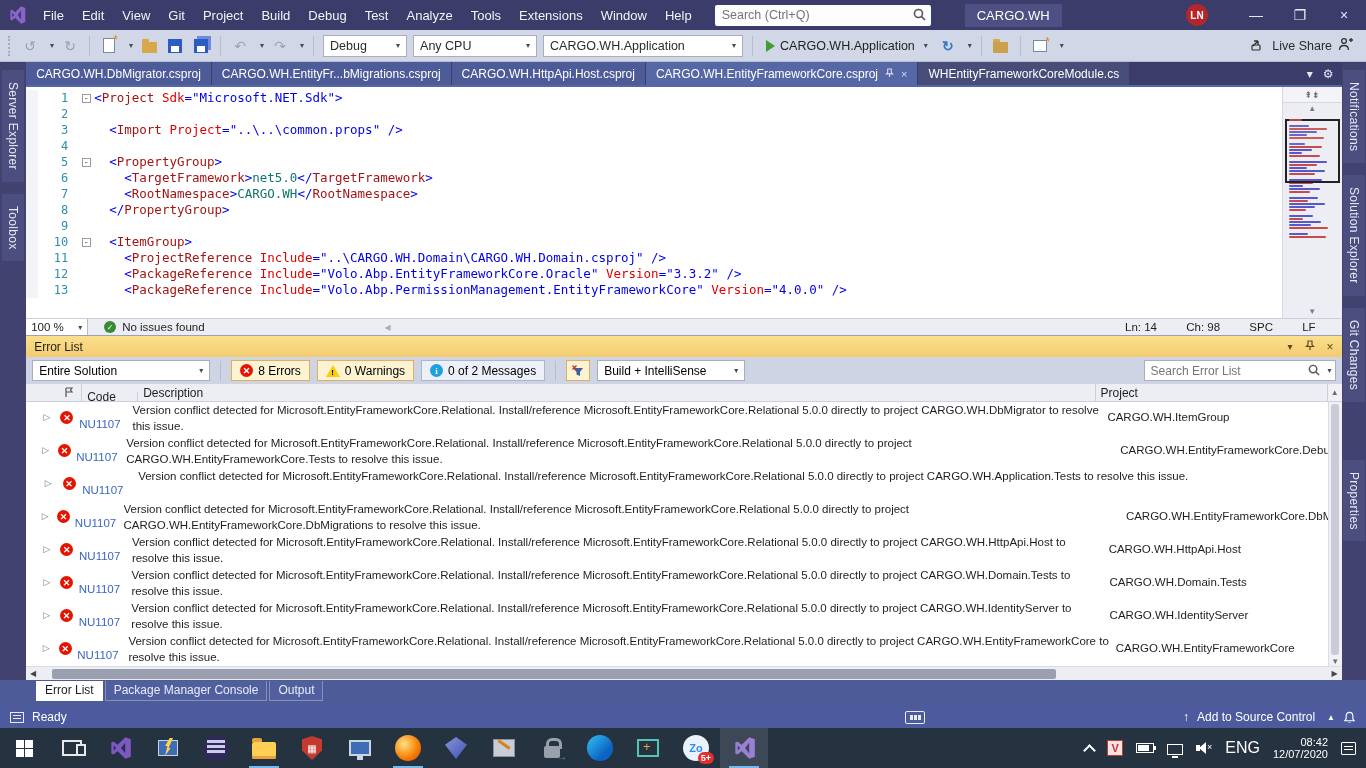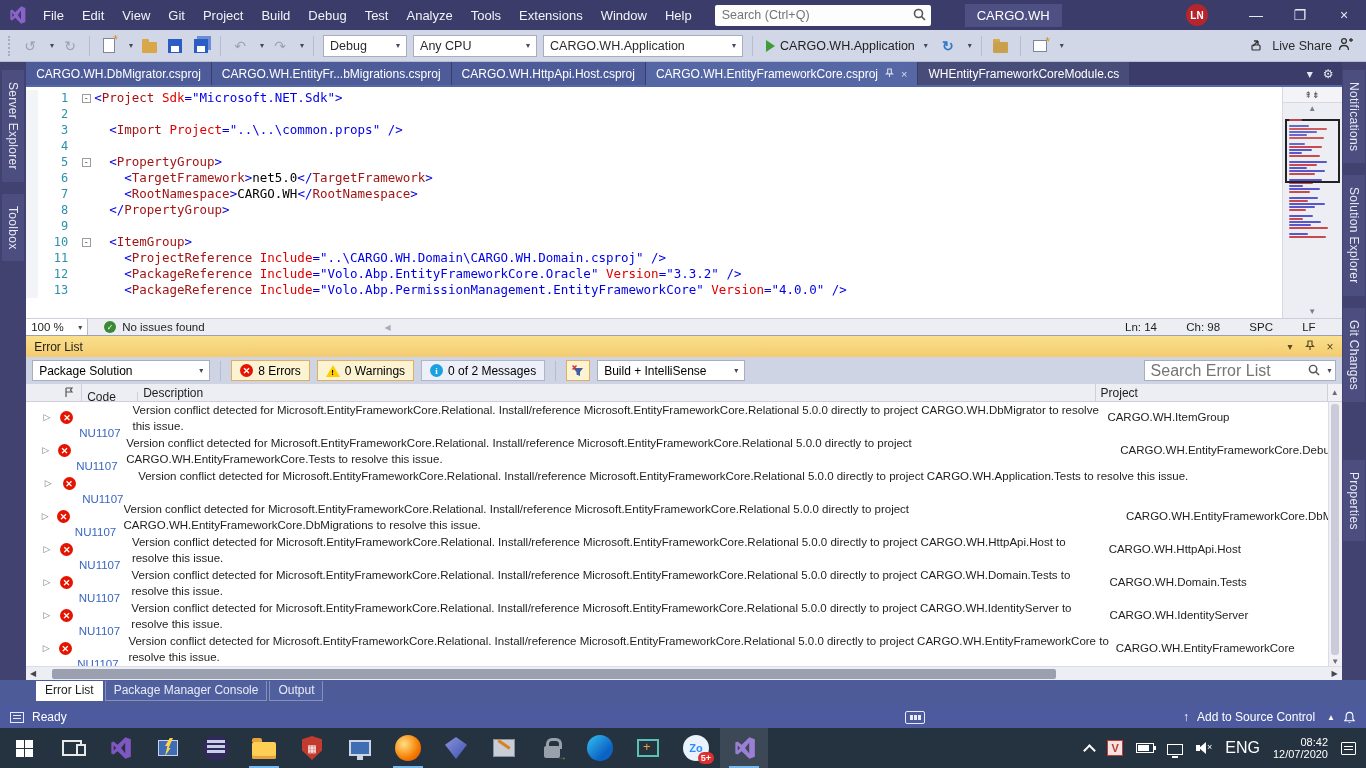--- a/index.html
+++ b/index.html
@@ -57,21 +57,21 @@
 
   
   .editor-wrap { flex:1 1 auto; display:flex; background:#FFF; min-height:0; }
   .editor { flex:1 1 auto; overflow:hidden; padding-top:3px; }
   .code-line { display:flex; height:16px; line-height:16px; font-family:"DejaVu Sans Mono",monospace; font-size:12.5px; }
   .code-line .lnm { width:12px; background:#F3F4F8; }
   .code-line .ln { width:40px; text-align:right; padding-right:10px; color:#2B91AF; font-size:12px; }
   .code-line .fold { width:16px; display:flex; align-items:center; justify-content:center; }
   .fold-box { width:9px; height:9px; border:1px solid #9B9B9B; color:#555; font-size:9px; line-height:7px; text-align:center; background:#FFF; }
   .code-line .code { white-space:pre; }
-  .c-b { color:#0000E8; } .c-m { color:#A31515; } .c-r { color:#E00000; } .c-k { color:#000000; }
+  .c-b { color:#0000E8; } .c-m { color:#A31515; } .c-r { color:#E00000; } .c-k { color:#0f766e; }
 
   .scrollmap { flex:0 0 60px; background:#EDEDF4; border-left:1px solid #D8D8E4; display:flex; flex-direction:column; align-items:stretch; }
   .splitter { height:16px; background:#F4F4F8; border-bottom:1px solid #D8D8E4; text-align:center; font-size:9px; color:#555; line-height:16px; }
   .sm-arrow { height:12px; text-align:center; font-size:8px; color:#7A7A90; line-height:12px; }
   .minimap { flex:1 1 auto; position:relative; padding:4px 6px; }
   .mm-line { height:2px; margin-bottom:1px; border-radius:1px; }
   .mm-view { position:absolute; left:2px; right:2px; top:4px; height:64px; border:2px solid #222; }
 
   
   .ed-status { height:17px; flex:0 0 auto; background:#EDEEF3; border-top:1px solid #CDD0DC; display:flex; align-items:center; font-size:11.5px; color:#1E1E1E; }
@@ -86,42 +86,42 @@
   .el-header .hicons { margin-left:auto; display:flex; gap:12px; color:#5A4A22; font-size:10px; align-items:center; }
   .el-toolbar { height:27px; background:#CED4E3; display:flex; align-items:center; gap:7px; padding:0 6px; font-size:12px; flex:0 0 auto; }
   .el-dd { background:#FFF; border:1px solid #A9AEBF; height:21px; display:flex; align-items:center; gap:8px; padding:0 6px; }
   .el-btn { height:21px; display:flex; align-items:center; gap:5px; padding:0 8px; background:#FCF3D3; border:1px solid #DFAE5E; }
   .el-btn.quiet { background:#EDF0F8; border:1px solid #AEB5C9; }
   .err-dot { width:13px; height:13px; border-radius:50%; background:#E41400; color:#FFF; font-size:9px; font-weight:bold; display:flex; align-items:center; justify-content:center; }
   .warn-tri { width:0; height:0; border-left:7px solid transparent; border-right:7px solid transparent; border-bottom:12px solid #FFCC00; position:relative; }
   .warn-tri i { position:absolute; left:-1.5px; top:3px; font-style:normal; font-size:8px; font-weight:bold; color:#000; }
   .info-dot { width:13px; height:13px; border-radius:50%; background:#1BA1E2; color:#FFF; font-size:9px; font-weight:bold; font-family:"Liberation Serif",serif; display:flex; align-items:center; justify-content:center; }
   .el-search { margin-left:auto; position:relative; }
-  .el-search input { width:192px; height:21px; border:1px solid #A9AEBF; padding:0 30px 0 6px; font-size:16px; color:#1d4ed8; }
+  .el-search input { width:192px; height:21px; border:1px solid #A9AEBF; padding:0 30px 0 6px; font-size:12px; color:#1d4ed8; }
   .el-search .mag { position:absolute; right:16px; top:4px; }
   .el-search .caret { position:absolute; right:4px; top:6px; }
 
   .el-grid { flex:1 1 auto; display:flex; flex-direction:column; background:#FFF; min-height:0; }
   .el-cols { height:18px; display:flex; background:#EDEEF3; border-bottom:1px solid #CDD0DC; font-size:12px; color:#1E1E1E; flex:0 0 auto; }
   .el-cols .c { border-right:1px solid #CDD0DC; padding:1px 5px; display:flex; align-items:center; }
   .col-gut { width:14px; border-right:none !important; }
   .col-exp { width:16px; border-right:none !important; }
   .col-ico { width:26px; justify-content:center; }
   .col-code { width:56px;margin-top:8px; }
   .col-desc { flex:1 1 auto; }
   .col-proj { width:232px; }
   .col-vs { width:14px; border-right:none !important; }
 
   .el-rows { flex:1 1 auto; display:flex; min-height:0; }
   .rows-body { flex:1 1 auto; overflow:hidden; }
   .el-row { height:33px; display:flex; font-size:11.5px; color:#1E1E1E; align-items:flex-start; padding-top:1px; }
   .el-row .gut { width:14px; }
   .el-row .exp { width:16px; color:#777; font-size:9px; padding-top:9px; text-align:center; }
   .el-row .ico { width:26px; display:flex; justify-content:center; padding-top:8px; }
-  .el-row .code { width:56px; color:#3A66C1; padding-top:24px; }
+  .el-row .code { width:56px; color:#3A66C1; padding-top:15px; }
   .el-row .desc { flex:1 1 auto; line-height:15.5px; padding-right:6px; overflow:hidden; max-height:32px; }
   .el-row .proj { width:232px; padding-top:8px; white-space:nowrap; overflow:hidden; }
   .vscroll { flex:0 0 14px; background:#F1F1F5; border-left:1px solid #DCDCE6; display:flex; flex-direction:column; align-items:center; font-size:8px; color:#6B6B7B; }
   .vscroll .thumb { width:8px; flex:1 1 auto; margin:2px 0; background:#C9CBD8; border-radius:3px; }
   .el-hscroll { height:14px; flex:0 0 auto; background:#EDEEF3; border-top:1px solid #DCDCE6; display:flex; align-items:center; font-size:8px; color:#45454F; }
   .el-hscroll .larr,.el-hscroll .rarr { width:14px; text-align:center; }
   .el-hscroll .htrack { flex:1 1 auto; height:10px; position:relative; }
   .el-hscroll .hthumb { position:absolute; left:12px; top:0; width:78%; height:10px; background:#9AA0B0; border-radius:2px; }
 
   
@@ -484,21 +484,21 @@
           <span class="hicons">
             <span>▾</span>
             <span><svg width="10" height="11" viewBox="0 0 10 11">
                   <path d="M3 1h4v4l1.5 1.5h-7L3 5z M5 6.5V10" stroke="#5A4A22" stroke-width="1.2" fill="none"></path>
                 </svg></span>
             <span style="font-size:12px">×</span>
           </span>
         </div>
         <div class="el-toolbar">
           <div class="el-dd" style="width:178px">
-              <span>Package Solution</span>
+              <span>Entire Solution</span>
               <span class="caret" style="margin-left:auto">▾</span>
             </div>
           <span class="sep"></span>
           <div class="el-btn">
               <span class="err-dot">✕</span>
               <span>8 Errors</span>
             </div>
           <div class="el-btn">
               <span class="warn-tri">
                 <i>!</i>

